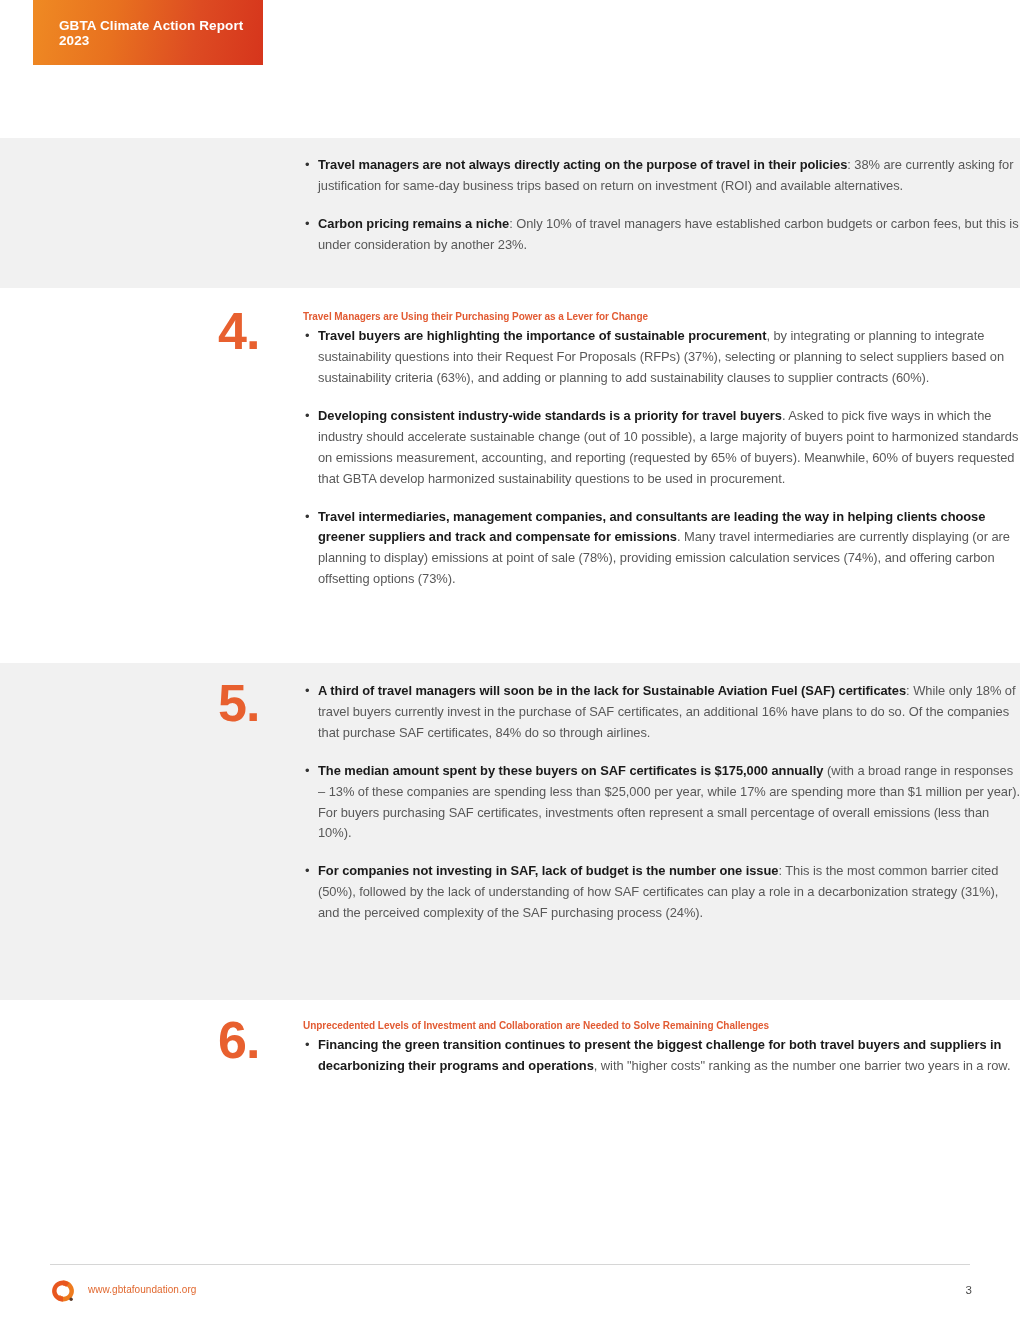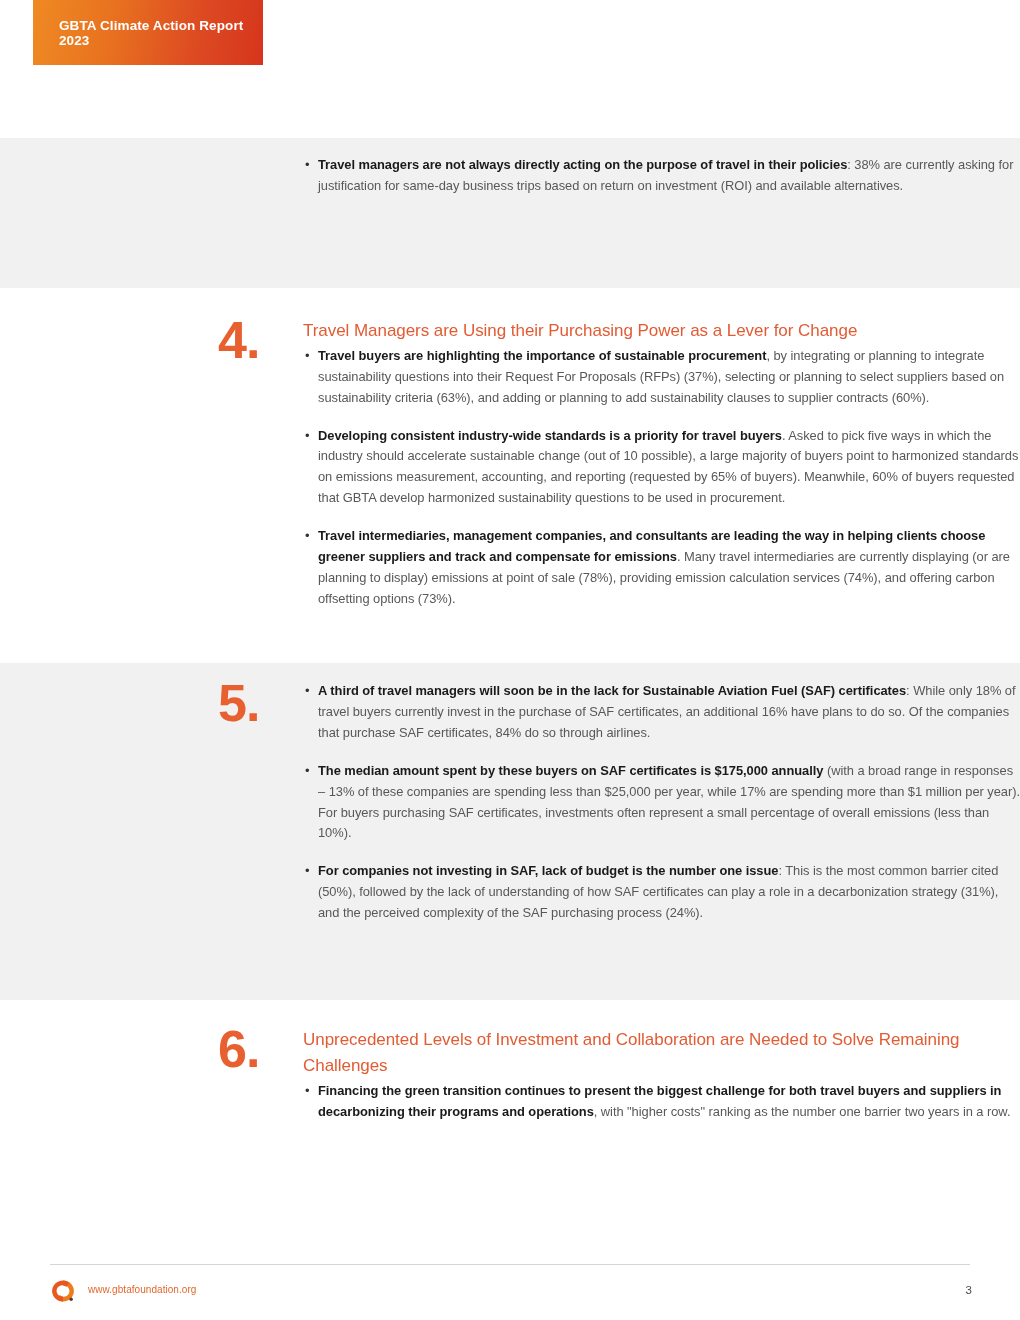--- a/index.html
+++ b/index.html
@@ -58,24 +58,24 @@
     color: #e8602f;
     font-size: 52px;
     font-weight: 800;
     line-height: 1;
     letter-spacing: -1px;
     font-family: "Liberation Sans", sans-serif;
   }
 
   .section-heading {
     color: #e25b33;
-    font-size: 17px;
-    font-weight: 400;
+    font-size: 10px;
+    font-weight: 700;
     line-height: 1.52;
-    margin: 11px 0 2px 0;
+    margin: 2px 0 2px 0;
     letter-spacing: -0.05px;
   }
 
   
   ul.bullets {
     list-style: none;
     margin: 0;
     padding: 0;
   }
   ul.bullets > li {
@@ -155,20 +155,23 @@
 
 <div class="header-banner">
   <span class="header-banner-title">GBTA Climate Action Report 2023</span>
 </div>
 
 <div id="intro-block">
   <div class="section">
     <ul class="bullets">
       <li>
         <span class="lead">Travel managers are not always directly acting on the purpose of travel in their policies</span><span>: 38% are currently asking for justification for same-day business trips based on return on investment (ROI) and available alternatives.</span>
+      </li>
+      <li>
+        <span class="lead">Carbon pricing remains a niche</span><span>: Only 10% of travel managers have established carbon budgets or carbon fees, but this is under consideration by another 23%.</span>
       </li>
     </ul>
   </div>
 </div>
 
 <div id="section-4">
   <div class="section">
     <div class="section-number">4.</div>
     <h2 class="section-heading">Travel Managers are Using their Purchasing Power as a Lever for Change</h2>
     <ul class="bullets">

